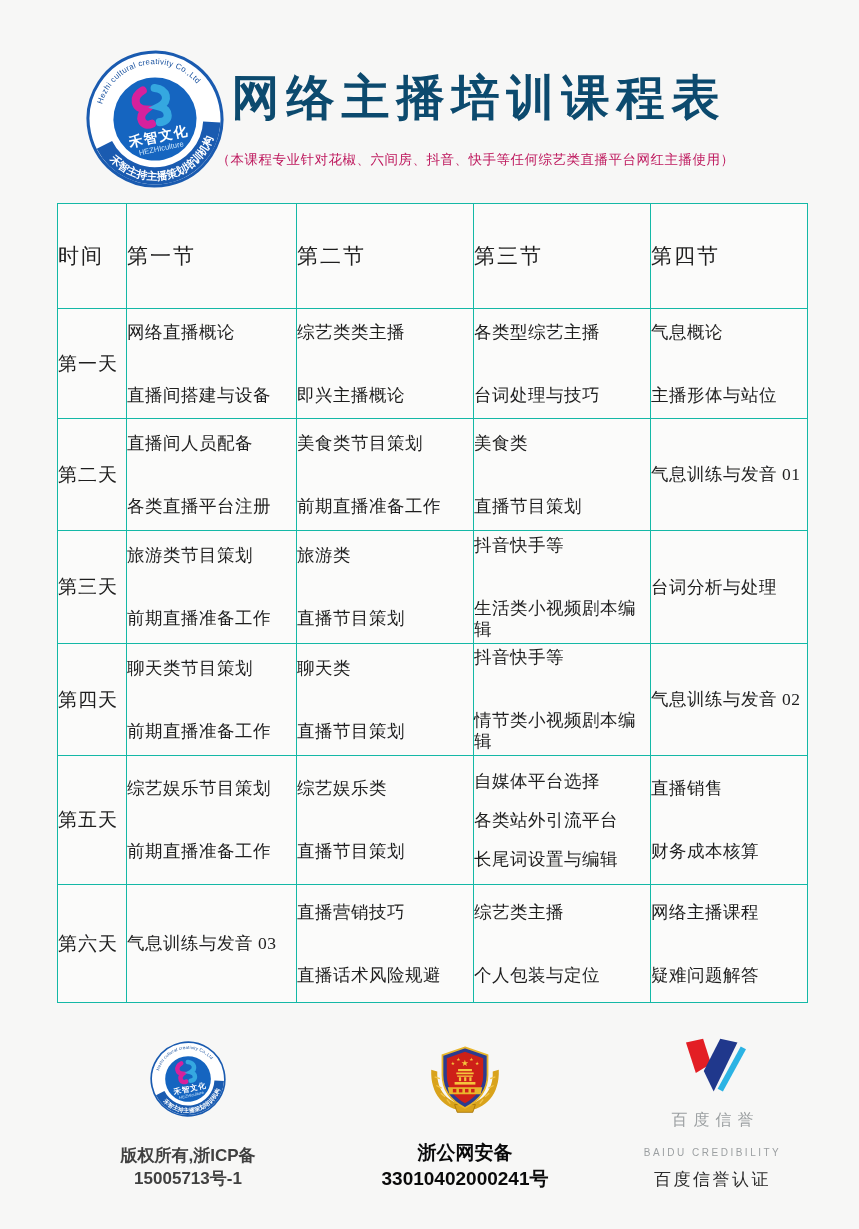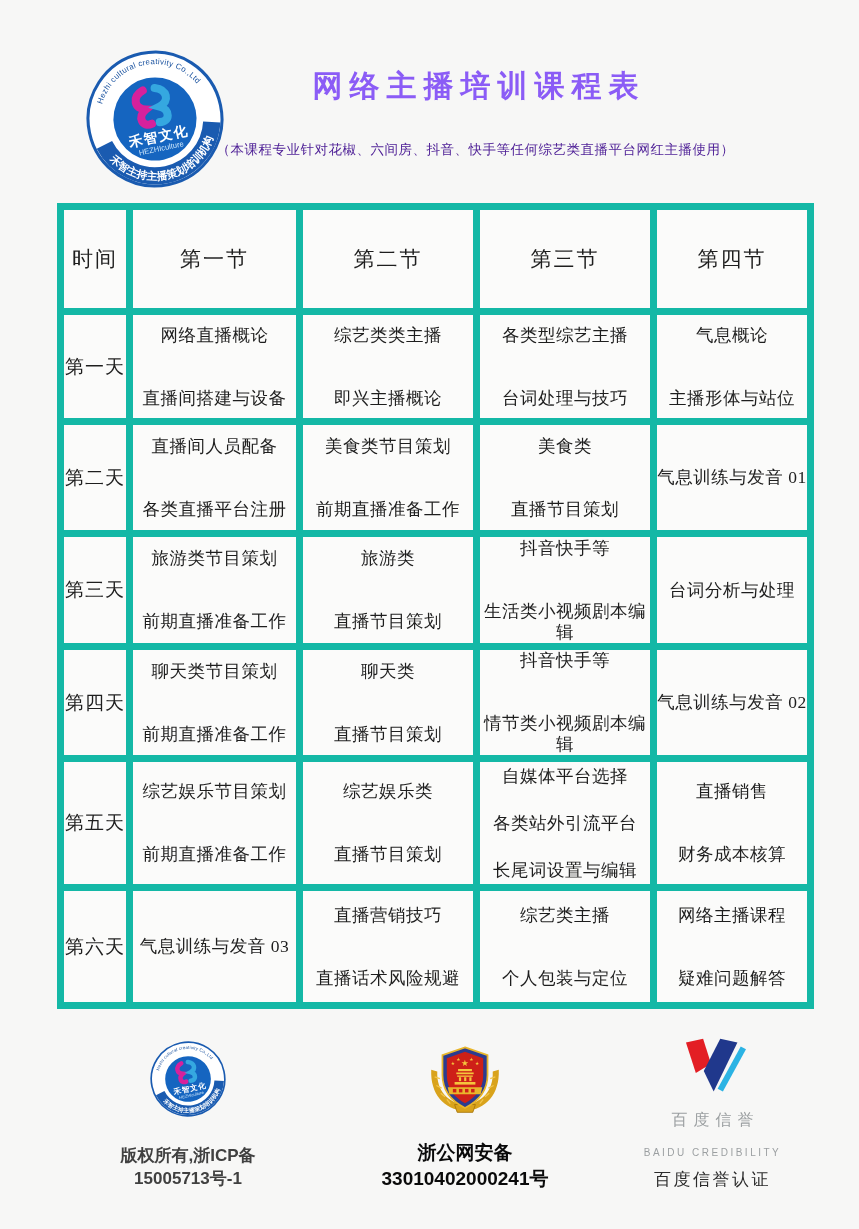--- a/index.html
+++ b/index.html
@@ -4,32 +4,32 @@
 <style>
   html,body{margin:0;padding:0;background:#e9e9e9;}
   .page{
     position:relative;width:859px;height:1229px;background:#f7f7f6;
     font-family:"Liberation Serif","DejaVu Serif",serif;color:#1e1e1e;
     overflow:hidden;margin:0 auto;
   }
   
   .logo-main{position:absolute;left:84px;top:48px;width:142px;height:142px;}
   .header-text{position:absolute;left:92px;right:0;top:66px;text-align:center;}
-  .title{margin:0;font-size:30px;font-weight:700;letter-spacing:7px;padding-left:7px;color:#8b5cf6;}
-  .subtitle{margin-top:34px;font-size:13.5px;color:#4c1d95;letter-spacing:0.5px;}
+  .title{margin:0;font-size:48px;font-weight:700;letter-spacing:7px;padding-left:7px;color:#0c4a6e;}
+  .subtitle{margin-top:21px;font-size:13.5px;color:#be185d;letter-spacing:0.5px;}
   
   .schedule{position:absolute;left:57px;top:203px;}
   table{border-collapse:collapse;table-layout:fixed;width:750px;}
-  td,th{border:7px solid #14b8a6;text-align:center;vertical-align:middle;
+  td,th{border:1px solid #14b8a6;text-align:left;vertical-align:middle;
         padding:0;background:#fbfbfa;font-weight:400;}
   th{font-size:21px;letter-spacing:2px;}
   td.day{font-size:19px;letter-spacing:1px;}
   .line{font-size:17.5px;line-height:1.2;letter-spacing:0.5px;}
   .line + .line{margin-top:42px;}
-  .tight .line + .line{margin-top:26px;}
+  .tight .line + .line{margin-top:18px;}
   tr.rh{height:105px;} tr.r1{height:110px;} tr.r2{height:112px;}
   tr.r3{height:113px;} tr.r4{height:112px;} tr.r5{height:129px;} tr.r6{height:118px;}
   
   .f-left,.f-center,.f-right{position:absolute;text-align:center;
       font-family:"Liberation Sans","DejaVu Sans",sans-serif;}
   .f-left{left:88px;top:1040px;width:200px;}
   .logo-small{width:78px;height:78px;}
   .icp{margin-top:22px;font-size:17px;font-weight:600;color:#404040;}
   .f-center{left:352px;top:1042px;width:226px;}
   .badge{width:78px;height:80px;}

